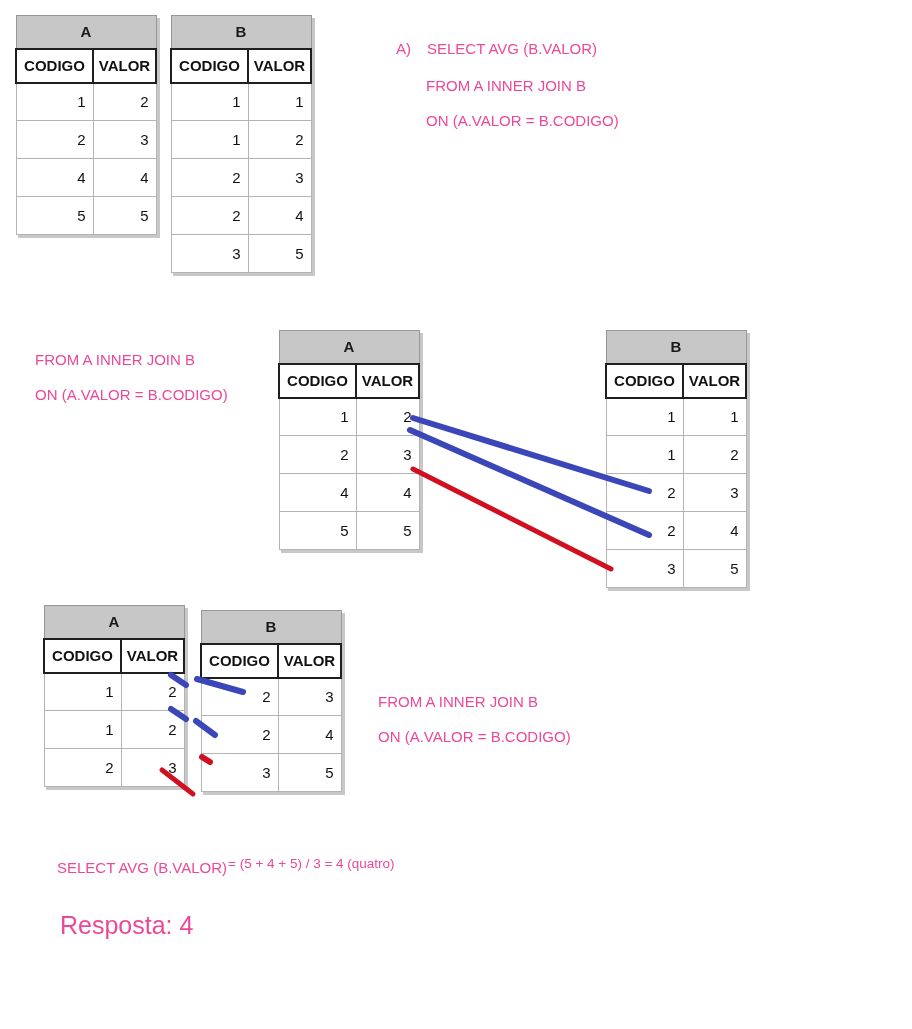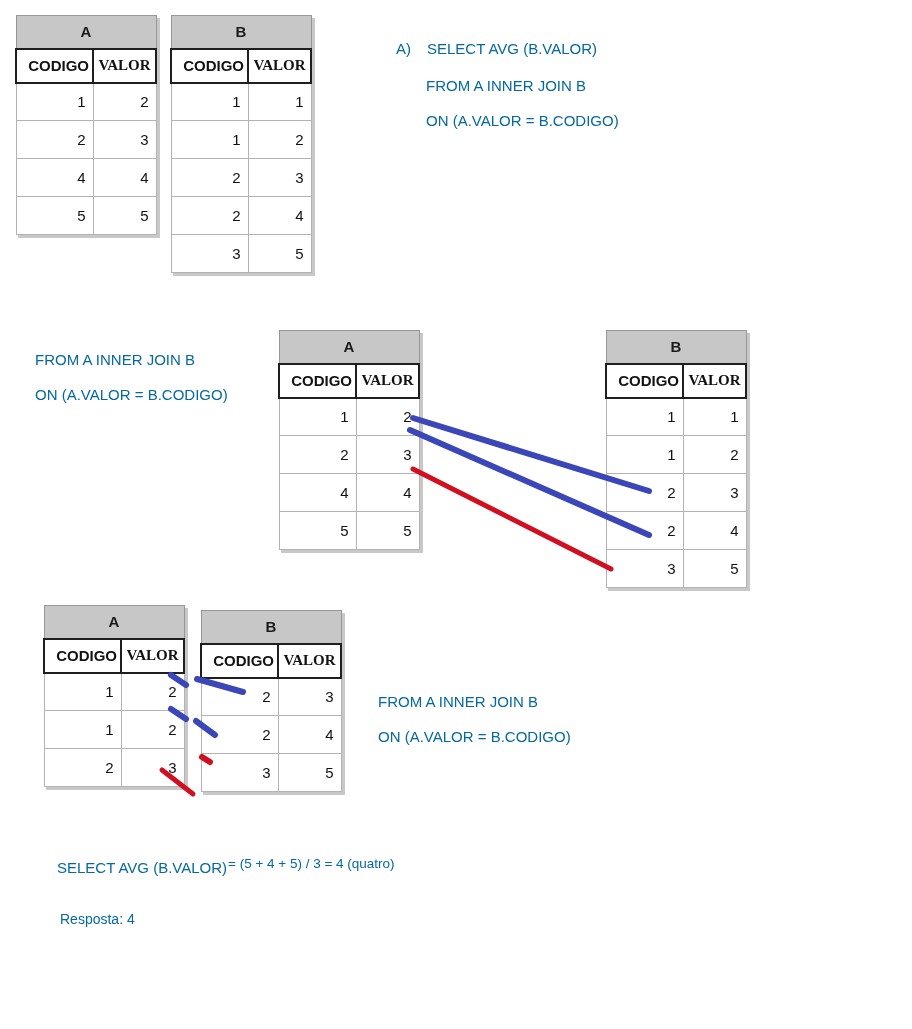--- a/index.html
+++ b/index.html
@@ -14,30 +14,30 @@
   }
   .xt td, .xt th { box-sizing:border-box; }
   .ttl {
     height:33px; background:#c7c7c7; border:1px solid #979797;
     font-size:15px; font-weight:bold; text-align:center; color:#1a1a1a;
   }
   .hd {
     border:2px solid #1f1f1f; background:#ffffff; font-size:15px;
     font-weight:bold; height:34px; text-align:center; padding:0 3px; color:#111;
   }
-  .w1 { width:77px;text-align:right; }
-  .w2 { width:63px;font-family:Liberation Serif, serif; }
+  .w1 { width:77px; }
+  .w2 { width:63px; }
   .cl {
     border:1px solid #b3b3b3; height:38px; font-size:15px;
     text-align:right; padding-right:7px; background:#ffffff; color:#111;
   }
-  .txt { position:absolute; font-size:15px; white-space:nowrap; color:#0369a1; }
+  .txt { position:absolute; font-size:15px; white-space:nowrap; color:#ec4899; }
   .qlabel { display:inline-block; margin-right:16px; }
   .small { font-size:13.5px; }
-  .answer { font-size:14px; }
+  .answer { font-size:25px; }
   .lines {
     position:absolute; left:0; top:0; width:912px; height:1029px;
     pointer-events:none;
   }
 </style>
 </head>
 <body>
 
 <div class="page">
 

